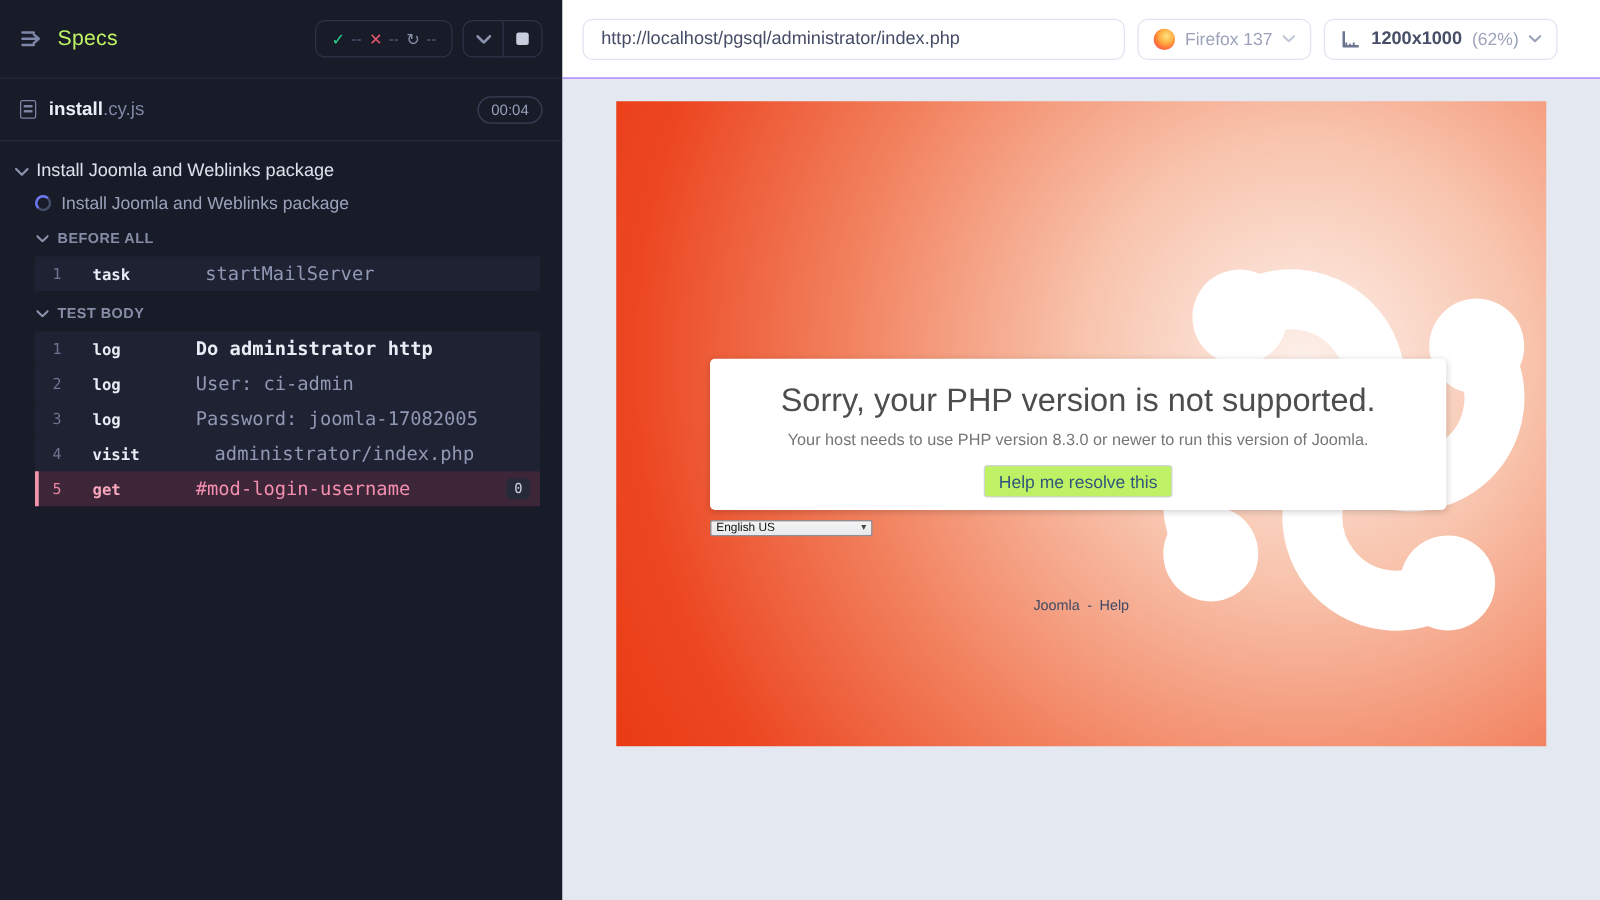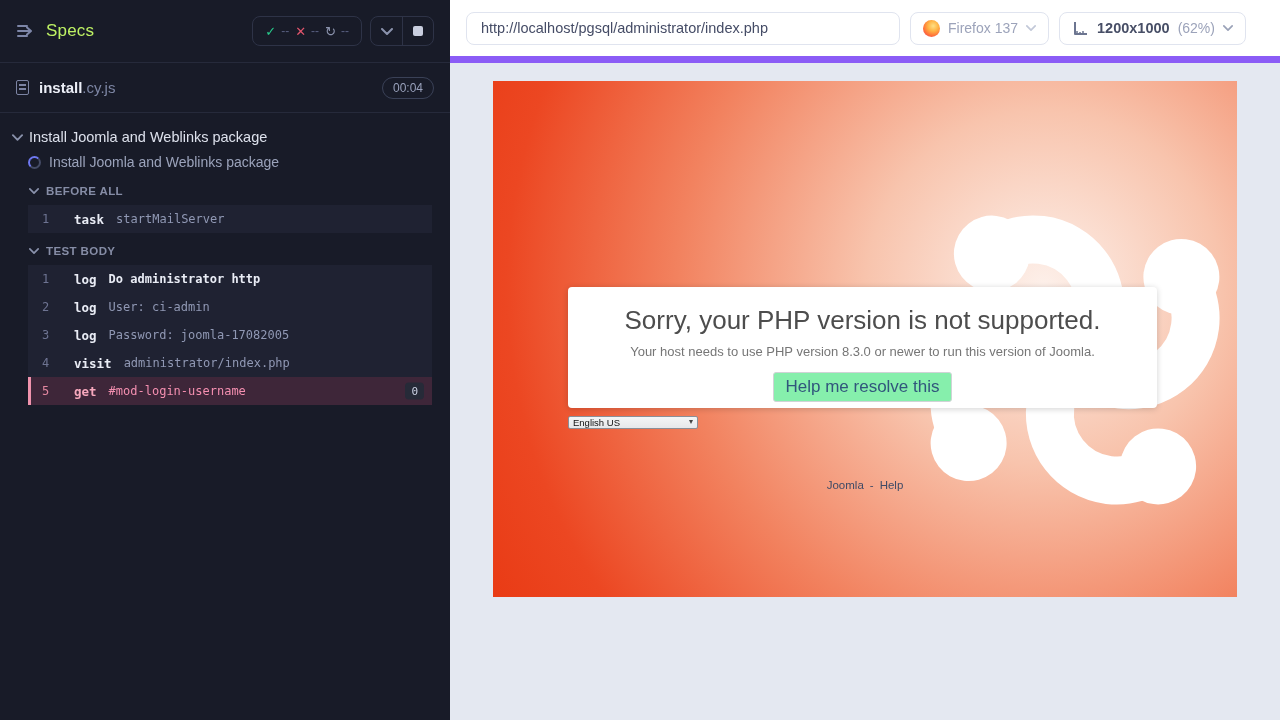--- a/index.html
+++ b/index.html
@@ -38,49 +38,49 @@
   .suite-label { font-size:14.5px; color:#dde1ec; margin-left:6px; }
   .test-row { display:flex; align-items:center; padding:7px 16px 7px 28px; }
   .spinner { width:13px; height:13px; border-radius:50%; border:2px solid #454c66; border-top-color:#6f79f2; border-left-color:#6f79f2; flex:none; }
   .test-label { font-size:14px; color:#9ba3bb; margin-left:8px; }
   .section-row { display:flex; align-items:center; padding:8px 16px 6px 29px; }
   .section-label { font-size:11.5px; font-weight:bold; letter-spacing:.4px; color:#868da6; margin-left:7px; }
   .cmd-list { margin:2px 18px 4px 28px; }
   .cmd-row { height:28px; display:flex; align-items:center; background:#1f2232; padding-left:14px; position:relative; }
   .cmd-num { width:32px; font-size:12px; color:#6e7492; flex:none; }
   .cmd-kw { font-size:12.5px; font-weight:bold; color:#e9ecf5; margin-right:12px; }
-  .cmd-arg { font-size:12px; color:#9098b4; }
+  .cmd-arg { font-size:15px; color:#9098b4;margin-left:48px; }
   .cmd-arg.msg { font-weight:bold; color:#e9ecf5; }
   .cmd-row.active { background:#3e2639; border-left:3px solid #f093ad; padding-left:11px; }
   .cmd-row.active .cmd-num { color:#e387a0; }
   .cmd-row.active .cmd-kw { color:#f7a8bd; }
   .cmd-row.active .cmd-arg { color:#f48fb0; }
   .cmd-badge { position:absolute; right:8px; top:50%; transform:translateY(-50%); background:#262a38; color:#ccd2e4; font-size:11px; border-radius:4px; padding:2px 6px; }
 
   
-  .topbar { position:absolute; left:450px; top:0; width:830px; height:63px; background:#ffffff; border-bottom:7px solid #8b5cf6; display:flex; align-items:center; padding:0 16px; gap:10px; }
+  .topbar { position:absolute; left:450px; top:0; width:830px; height:63px; background:#ffffff; border-bottom:1px solid #8b5cf6; display:flex; align-items:center; padding:0 16px; gap:10px; }
   .url-input { width:434px; height:33px; border:1px solid #e0e4ef; border-radius:8px; padding:0 14px; font-size:14.5px; color:#454c66; font-family:"Liberation Sans","DejaVu Sans",sans-serif; background:#fff; outline:none; }
   .chip { height:33px; border:1px solid #e0e4ef; border-radius:8px; background:#fff; display:flex; align-items:center; gap:8px; padding:0 12px; }
   .chip-text { font-size:14px; color:#9ca3ba; }
   .ff-icon { width:17px; height:17px; border-radius:50%; background:radial-gradient(circle at 60% 35%, #ffe084 0%, #ffb344 35%, #ff7139 65%, #e03c7c 100%); flex:none; }
   .vp-label { font-size:14.5px; color:#474e66; font-weight:bold; }
   .vp-zoom { font-size:14px; color:#9ca3ba; }
 
   
   .aut-panel { position:absolute; left:450px; top:63px; width:830px; height:657px; background:#e4e8f1; }
   .aut-canvas { position:absolute; left:43px; top:18px; width:744px; height:516px; overflow:hidden;
     background:radial-gradient(circle at 74% 40%, #fdf0ea 0%, #f8c4ad 28%, #f2825f 58%, #ec4722 85%, #e93b15 100%); }
   .logo-svg { position:absolute; left:0; top:0; }
 
   .php-card { position:absolute; left:75px; top:206px; width:589px; height:121px; background:#ffffff; border-radius:4px;
     box-shadow:0 1px 6px rgba(0,0,0,.18); text-align:center; padding-top:18px; }
   .php-title { font-size:26px; font-weight:500; color:#4d4d4d; font-family:"Liberation Sans","DejaVu Sans",sans-serif; }
   .php-sub { font-size:13px; color:#767676; margin-top:8px; }
-  .php-btn { margin-top:13px; display:inline-block; background:#86efac; border:1px solid #d0d3d6; border-radius:3px; padding:4px 11px;
-    font-size:17px; color:#31567c; cursor:pointer; }
+  .php-btn { margin-top:13px; display:inline-block; background:#bef264; border:1px solid #d0d3d6; border-radius:3px; padding:4px 11px;
+    font-size:14px; color:#31567c; cursor:pointer; }
 
   .lang-select { position:absolute; left:75px; top:335px; width:130px; height:13px; background:linear-gradient(#f4f5f6,#e6e8ea);
     border:1px solid #8a8f98; border-radius:2px; font-size:9.5px; color:#111; display:flex; padding:0 4px; }
   .lang-select .sel-chev { margin-left:auto; font-size:8px; color:#444; }
 
   .aut-footer { position:absolute; left:0; top:398px; width:100%; text-align:center; font-size:11.5px; color:#3e4a66; }
   .aut-footer a { color:#3e4a66; text-decoration:none; }
   .foot-sep { margin:0 6px; }
 </style>
 </head>

